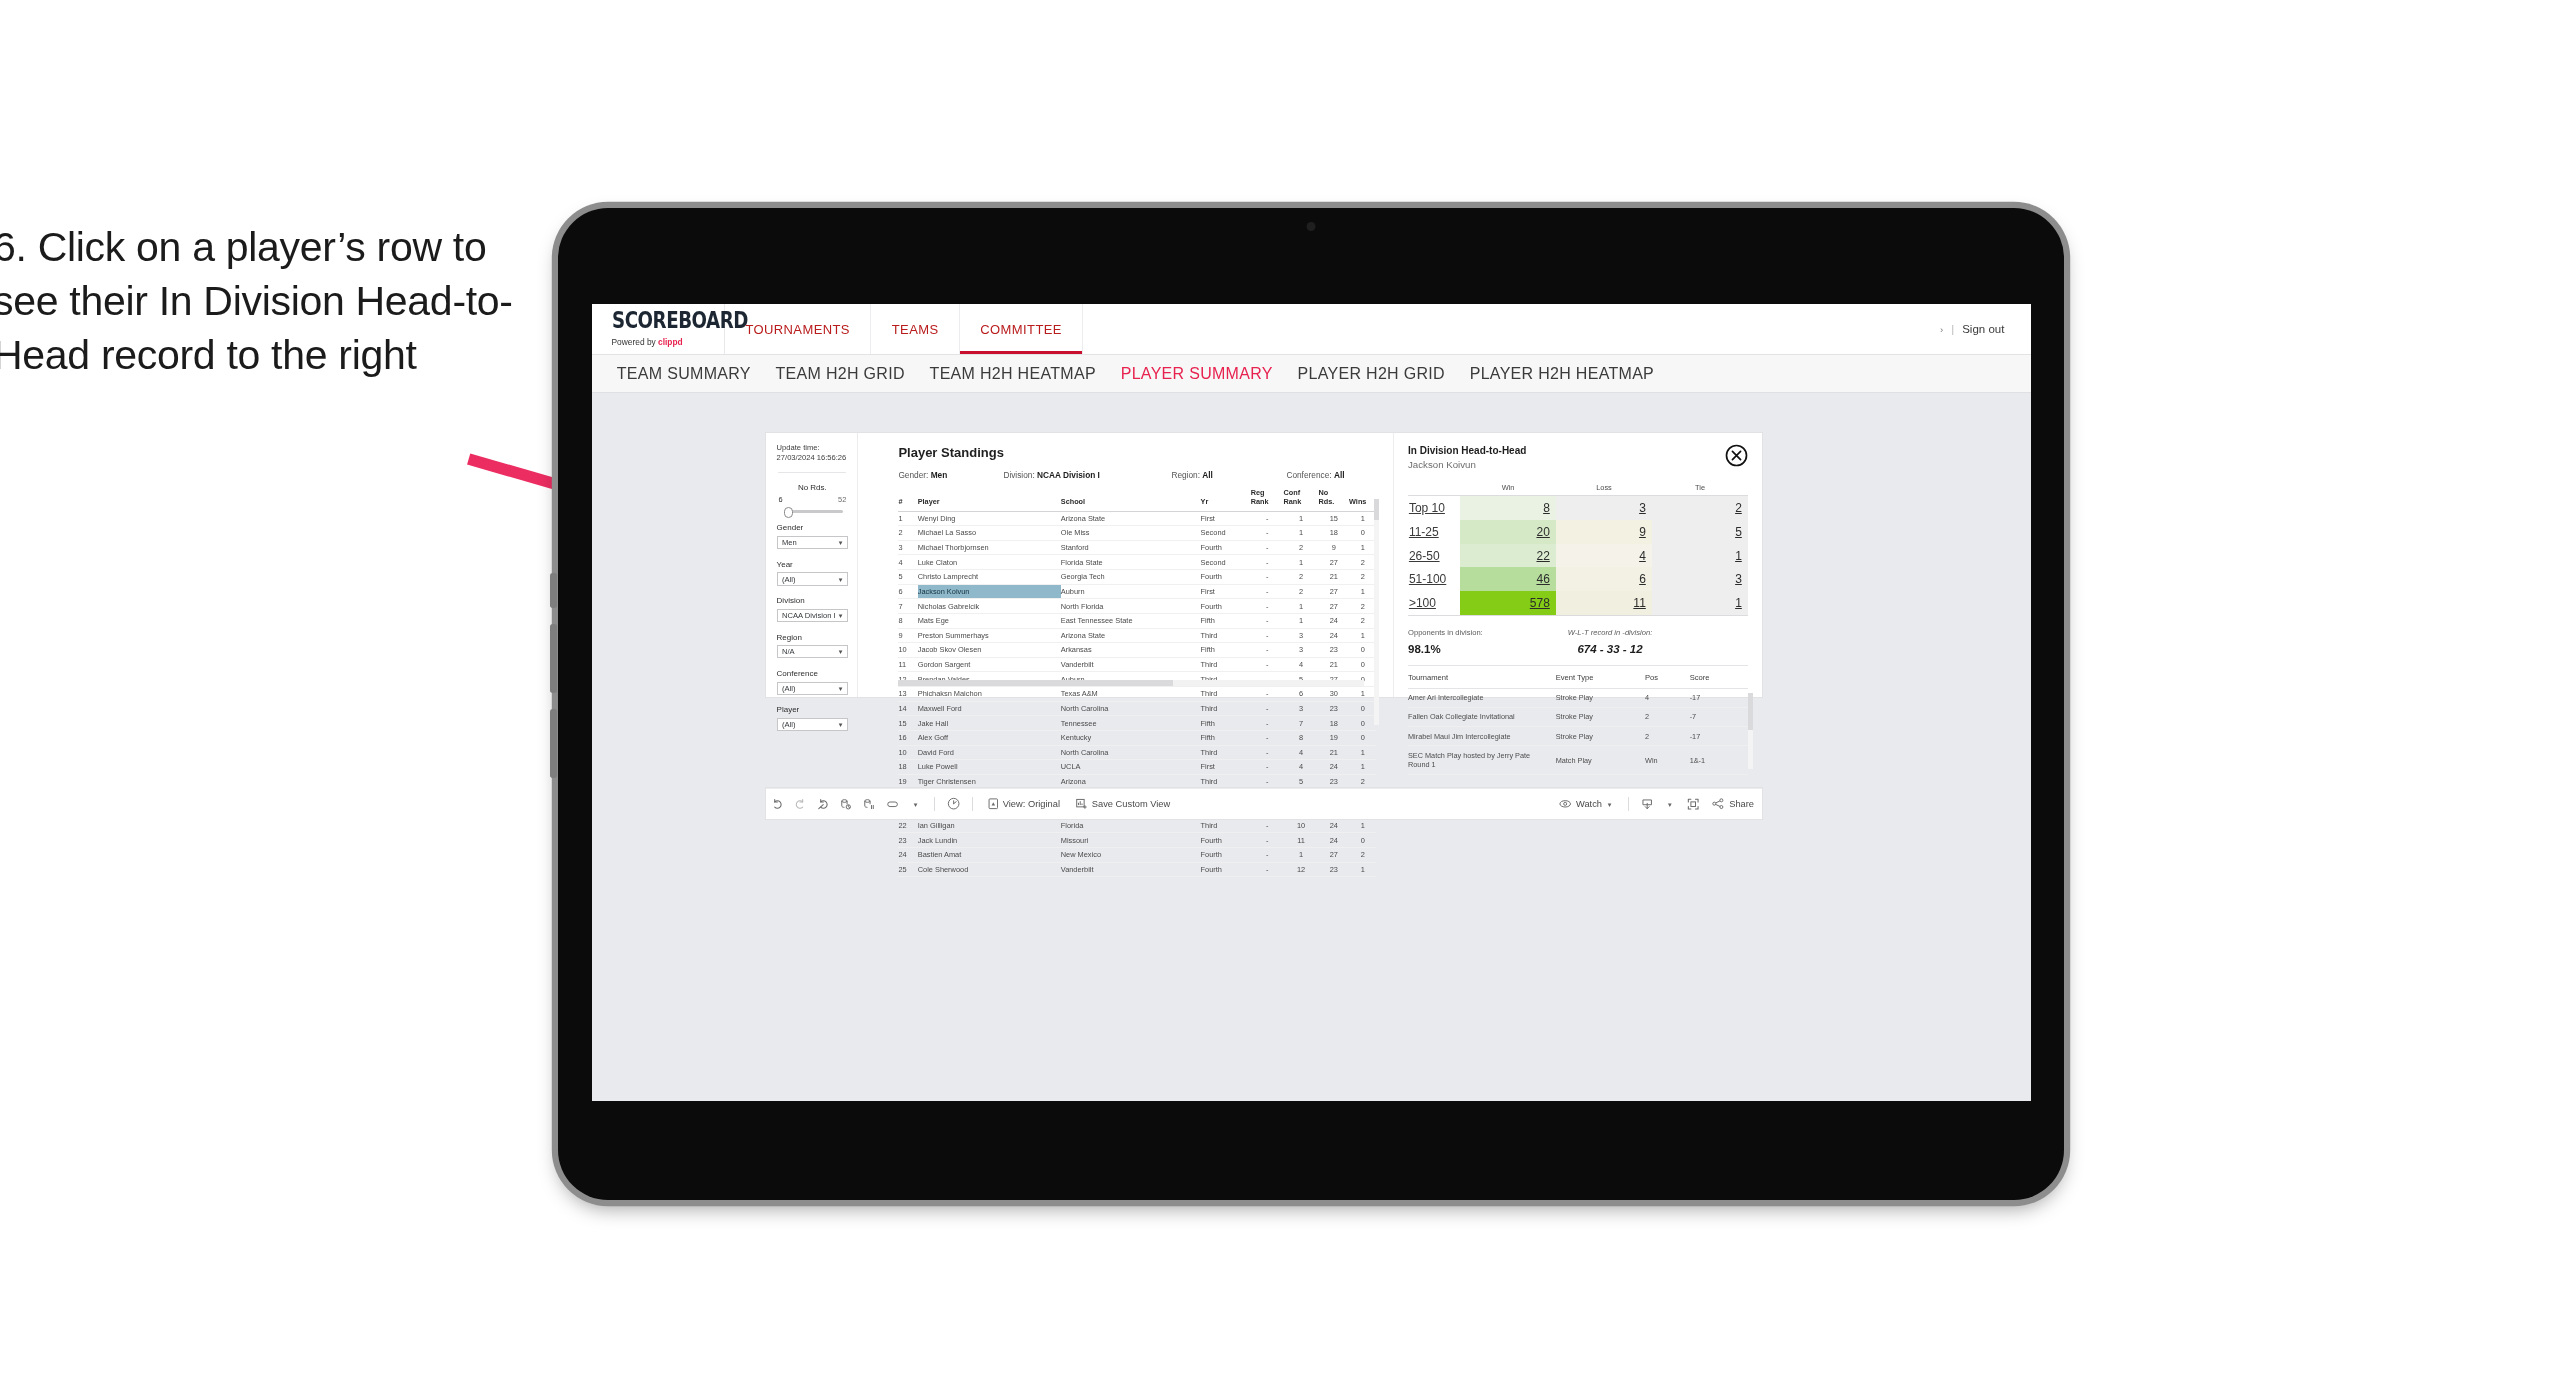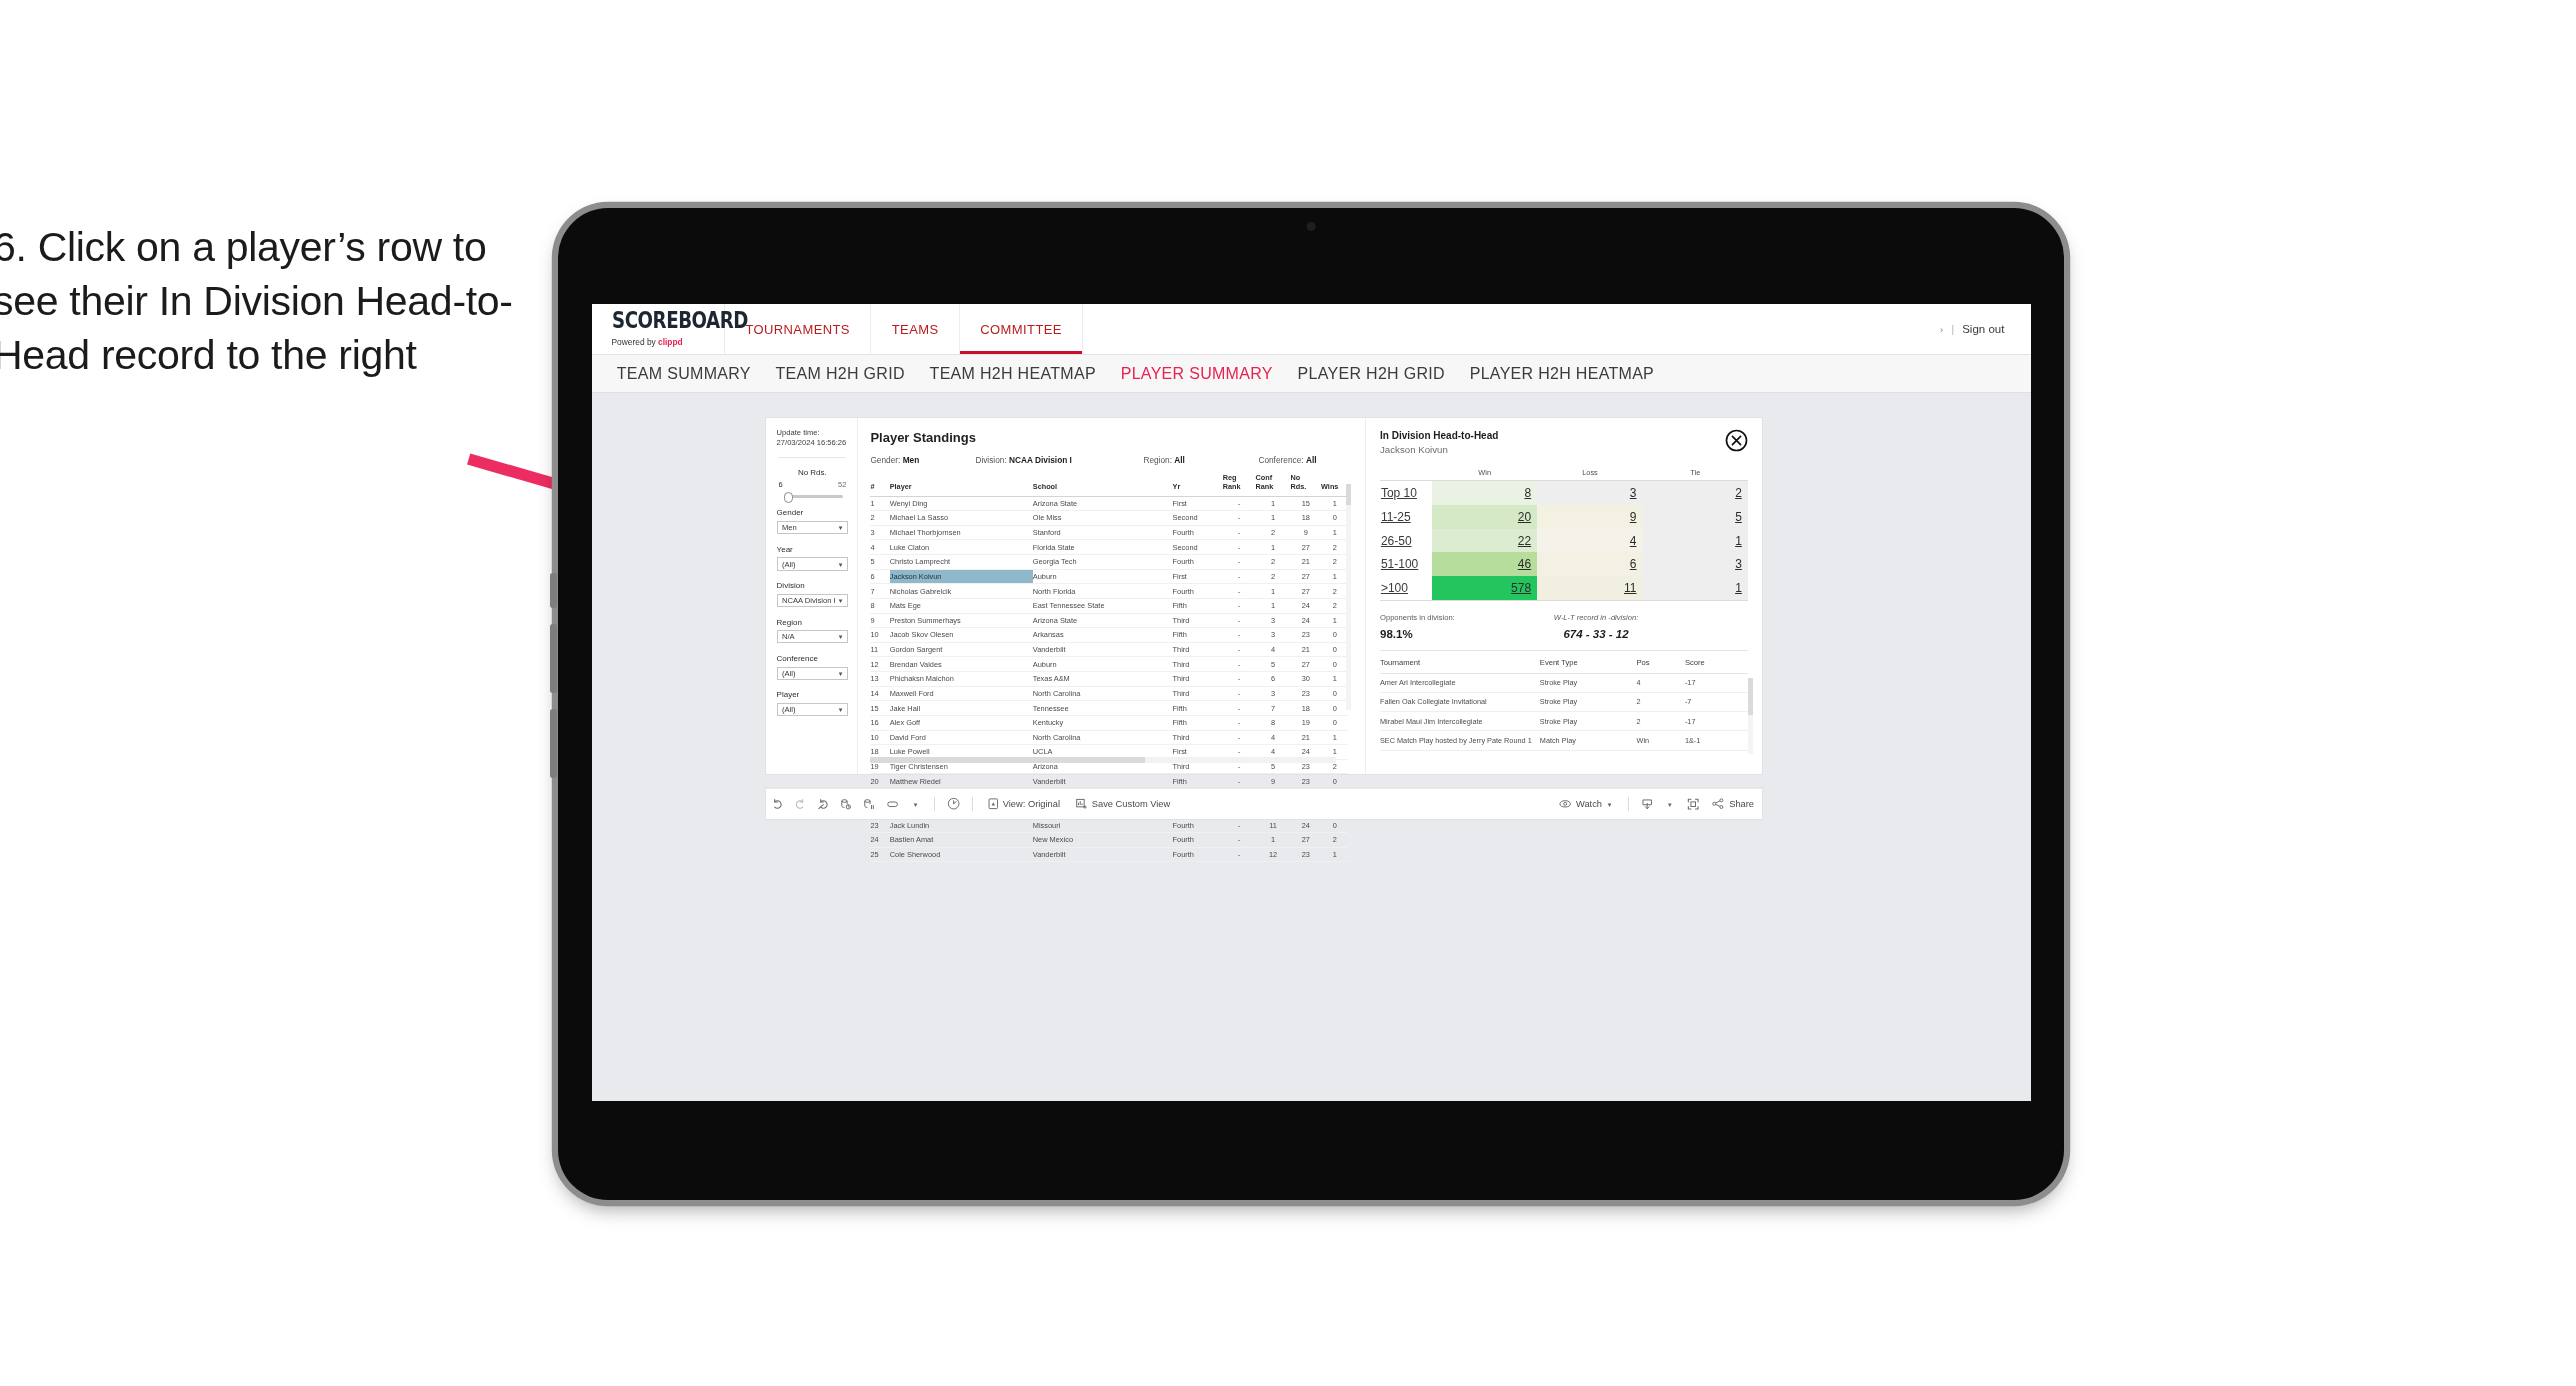--- a/index.html
+++ b/index.html
@@ -98,24 +98,25 @@
     padding:0 12.4px; cursor:pointer; white-space:nowrap;
   }
   #subnav .tab.active{ color:#e8224f; }
 
   
   #canvas{
     position:relative; height:calc(100% - 88px);
     background:#e9eaee; padding:26.6px 0 0 0; box-sizing:border-box;
   }
   #viz{
-    position:absolute; left:174px; top:25px;
-    width:996px; height:356px; background:#fff;
+    position:absolute; left:174px; top:40px;
+    width:996px; height:264px; background:#fff;
     display:flex;
     box-shadow:0 0 0 0.9px #e1e1e4;
+    gap:28px;
   }
 
   
   #sidebar{
     width:92px; background:#fff; border-right:0.9px solid #ececed;
     padding:9.7px 8.9px 0 10.6px; box-sizing:border-box; flex:0 0 auto;
   }
   .update-label{ font-size:7.6px; color:#3c3c3c; line-height:1.4; }
   .hr-soft{ height:0.9px; background:#e6e6e8; margin:8px 1.8px 9.7px 1.8px; }
   .filt-title{ font-size:8px; font-weight:normal; color:#2d2d2d; margin-bottom:3.5px; }
@@ -674,21 +675,21 @@
                       <td style="background: rgb(238, 238, 238);">1</td>
                     </tr>
                     <tr>
                       <td class="rowhead">51-100</td>
                       <td style="background: rgb(183, 221, 156);">46</td>
                       <td style="background: rgb(243, 241, 228);">6</td>
                       <td style="background: rgb(238, 238, 238);">3</td>
                     </tr>
                     <tr>
                       <td class="rowhead">&gt;100</td>
-                      <td style="background: #22c55e;">578</td>
+                      <td style="background: #84cc16;">578</td>
                       <td style="background: rgb(241, 239, 223);">11</td>
                       <td style="background: rgb(238, 238, 238);">1</td>
                     </tr>
                   </tbody>
               </table>
 
               <div id="stats-row">
                 <div class="stat s1">
                   <div class="lbl">Opponents in division:</div>
                   <div class="val">98.1%</div>

